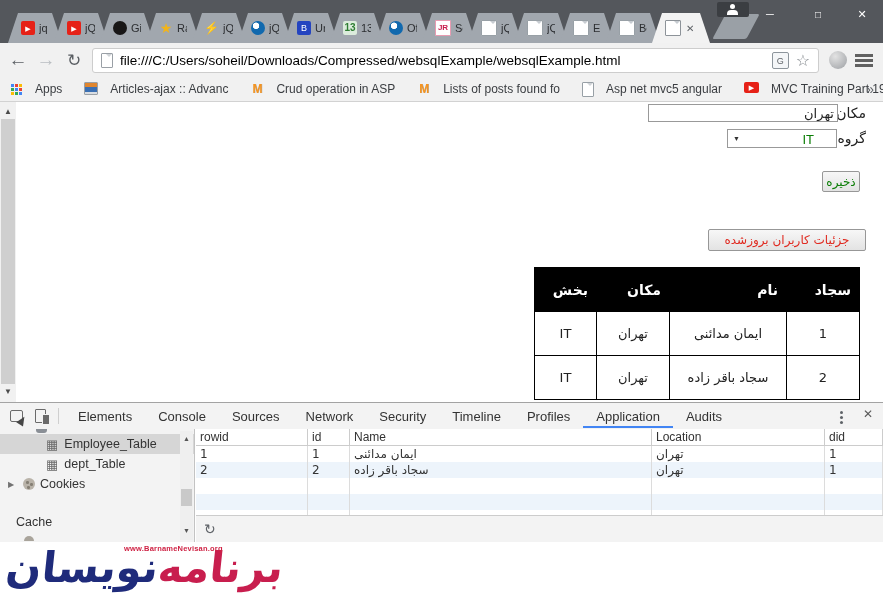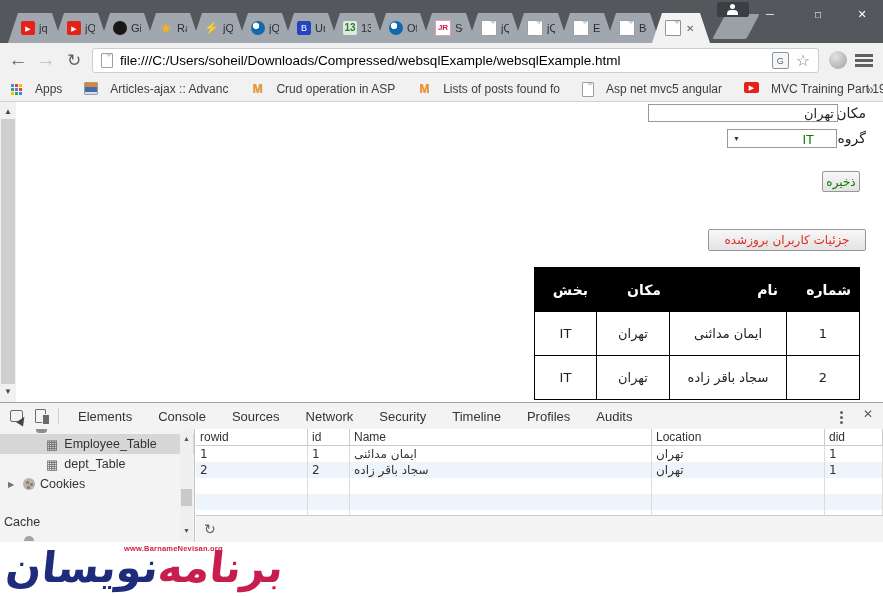--- a/index.html
+++ b/index.html
@@ -118,21 +118,21 @@
   .tree-sliver-top i{position:absolute;left:36px;top:0;width:11px;height:4px;background:#8a8f96;border-radius:0 0 3px 3px;}
   .tree-row{height:20px;display:flex;align-items:center;color:#333;}
   .tree-row.selected{background:#d6d6d6;}
   .tree-indent2{padding-left:46px;gap:6px;} .tree-indent0{padding-left:8px;gap:5px;}
   .tree-arrow{font-size:8px;color:#727272;width:10px;}
   .icon-table{font-size:13px;color:#6b6b6b;line-height:1;font-family:"DejaVu Sans",sans-serif;}
   .icon-cookie{width:12px;height:12px;border-radius:50%;background:#b9b3a9;position:relative;flex:0 0 auto;}
   .icon-cookie::after{content:"";position:absolute;left:3px;top:3px;width:2.5px;height:2.5px;border-radius:50%;
       background:#857f74;box-shadow:4px 2px 0 #857f74,1px 5px 0 #857f74;}
   .tree-spacer{height:20px;}
-  .tree-section{padding-left:4px;height:17px;line-height:17px;color:#333;font-size:12.5px;}
+  .tree-section{padding-left:16px;height:17px;line-height:17px;color:#333;font-size:12.5px;}
   .tree-sliver-bottom{position:absolute;bottom:0;left:0;height:6px;width:100%;}
   .tree-sliver-bottom i{position:absolute;left:24px;top:0;width:10px;height:5px;background:#a9a49b;border-radius:5px 5px 0 0;}
   #sb-scroll{position:absolute;right:1px;top:2px;bottom:2px;width:13px;background:#efefef;}
   #sb-scroll .arr{position:absolute;left:0;width:13px;text-align:center;font-size:7px;color:#555;}
   #sbs-up{top:4px;} #sbs-dn{top:96px;}
   #sbs-thumb{position:absolute;left:1px;top:58px;width:11px;height:17px;background:#c9c9c9;}
   #dt-grid{position:absolute;top:26px;left:196px;right:0;bottom:27px;background:#fff;overflow:hidden;}
   .ghead{display:flex;height:16px;border-bottom:1px solid #ccc;}
   .gcol{box-sizing:border-box;padding:1px 4px;border-right:1px solid #ccc;font-size:12px;color:#333;overflow:hidden;white-space:nowrap;}
   .grow{display:flex;height:16px;}
@@ -277,21 +277,21 @@
     <span class="plabel fa" id="grp-label">گروه:</span>
     <div id="grp-select">
       <span id="grp-value">IT</span>
       <span id="grp-arrow">▼</span>
     </div>
     <div class="btn fa" id="save-btn">ذخیره</div>
     <div class="btn fa" id="btn-updated">جزئیات کاربران بروزشده</div>
     <table id="emp-table" class="fa">
         <thead>
           <tr>
-            <th style="width: 56px;">شماره</th>
+            <th style="width: 56px;">سجاد</th>
             <th style="width: 100px;">نام</th>
             <th style="width: 56px;">مکان</th>
             <th style="width: 45px;">بخش</th>
           </tr>
         </thead>
         <tbody>
           <tr>
             <td>1</td>
             <td>ایمان مدائنی</td>
             <td>تهران</td>
@@ -322,20 +322,21 @@
         </div>
       <div class="dt-divider"></div>
       <div id="dt-tabs" style="display:flex;">
           <div class="dt-tab">Elements</div>
           <div class="dt-tab">Console</div>
           <div class="dt-tab">Sources</div>
           <div class="dt-tab">Network</div>
           <div class="dt-tab">Security</div>
           <div class="dt-tab">Timeline</div>
           <div class="dt-tab">Profiles</div>
+          <div class="dt-tab active">Application</div>
           <div class="dt-tab">Audits</div>
         </div>
     </div>
     <div id="dt-dots">
         <i></i>
       </div>
     <div id="dt-close">✕</div>
 
     <div id="dt-sidebar">
       <div class="tree-sliver-top">

